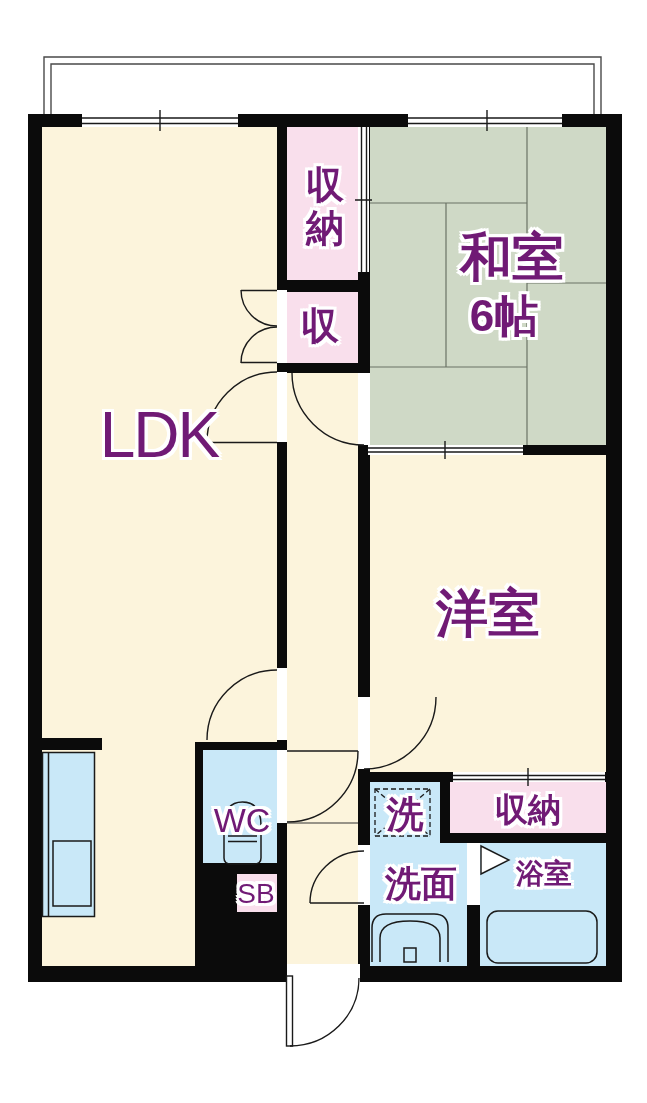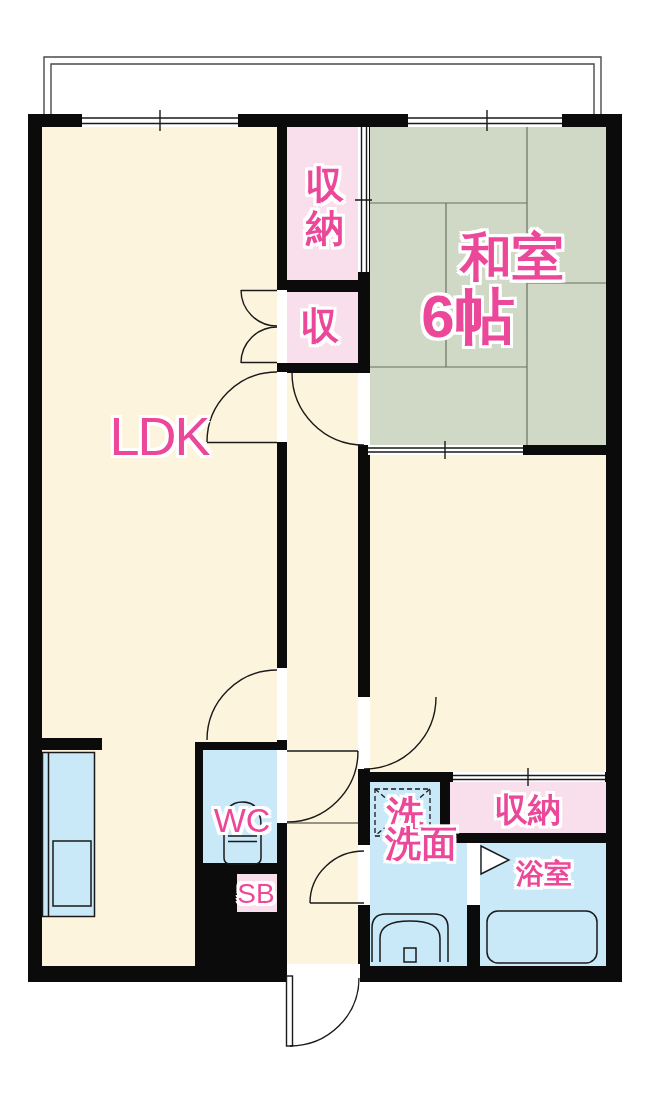--- a/index.html
+++ b/index.html
@@ -18,21 +18,21 @@
   }
   .abs{position:absolute;}
   .wallfill{background:var(--wall);}
   .cream{background:var(--cream);}
   .green{background:var(--green);}
   .pink{background:var(--pink);}
   .blue{background:var(--blue);}
   .open{background:#ffffff;}
   .label{
     position:absolute;transform:translate(-50%,-50%);
-    color:#ec4899;white-space:nowrap;text-align:center;
+    color:#701a75;white-space:nowrap;text-align:center;
     font-weight:600;line-height:1.05;
     text-shadow:-3px -3px 0 #fff,3px -3px 0 #fff,-3px 3px 0 #fff,3px 3px 0 #fff,
                 -3px 0 0 #fff,3px 0 0 #fff,0 -3px 0 #fff,0 3px 0 #fff;
   }
   .label.vert{white-space:normal;word-break:break-all;line-height:1.12;}
   svg.overlay{position:absolute;left:0;top:0;pointer-events:none;}
 </style>
 </head>
 <body>
 
@@ -141,25 +141,26 @@
       <path d="M375,789 L430,836 M430,789 L375,836"></path>
     </g>
 
     <g stroke="var(--line)" stroke-width="1.5" fill="none">
       <rect x="42.5" y="752.5" width="52" height="164"></rect>
       <path d="M48.5,753 V916"></path>
       <rect x="53" y="841" width="38" height="65"></rect>
     </g>
   </svg>
 
-  <div class="label" style="left:159px;top:436px;font-size:54px;letter-spacing:-2px;font-weight:500;">LDK</div>
+  <div class="label" style="left:159px;top:436px;font-size:64px;letter-spacing:-2px;font-weight:500;">LDK</div>
   <div class="label" style="left:512px;top:257px;font-size:52px;">和室</div>
-  <div class="label" style="left:468px;top:316px;font-size:60px;">6帖</div>
+  <div class="label" style="left:504px;top:316px;font-size:44px;">6帖</div>
+  <div class="label" style="left:488px;top:613px;font-size:52px;">洋室</div>
   <div class="label vert" style="left:325px;top:207px;font-size:38px;width:42px;">収納</div>
   <div class="label" style="left:320px;top:327px;font-size:38px;">収</div>
   <div class="label" style="left:242px;top:777px;font-size:34px;font-weight:500;margin-top:44px;">WC</div>
   <div class="label" style="left:256px;top:894px;font-size:28px;font-weight:500;">SB</div>
   <div class="label" style="left:405px;top:815px;font-size:37px;">洗</div>
   <div class="label" style="left:528px;top:810px;font-size:33px;">収納</div>
-  <div class="label" style="left:421px;top:844px;font-size:36px;">洗面</div>
+  <div class="label" style="left:421px;top:884px;font-size:36px;">洗面</div>
   <div class="label" style="left:544px;top:874px;font-size:28px;">浴室</div>
 
 </div>
 
 </body></html>

